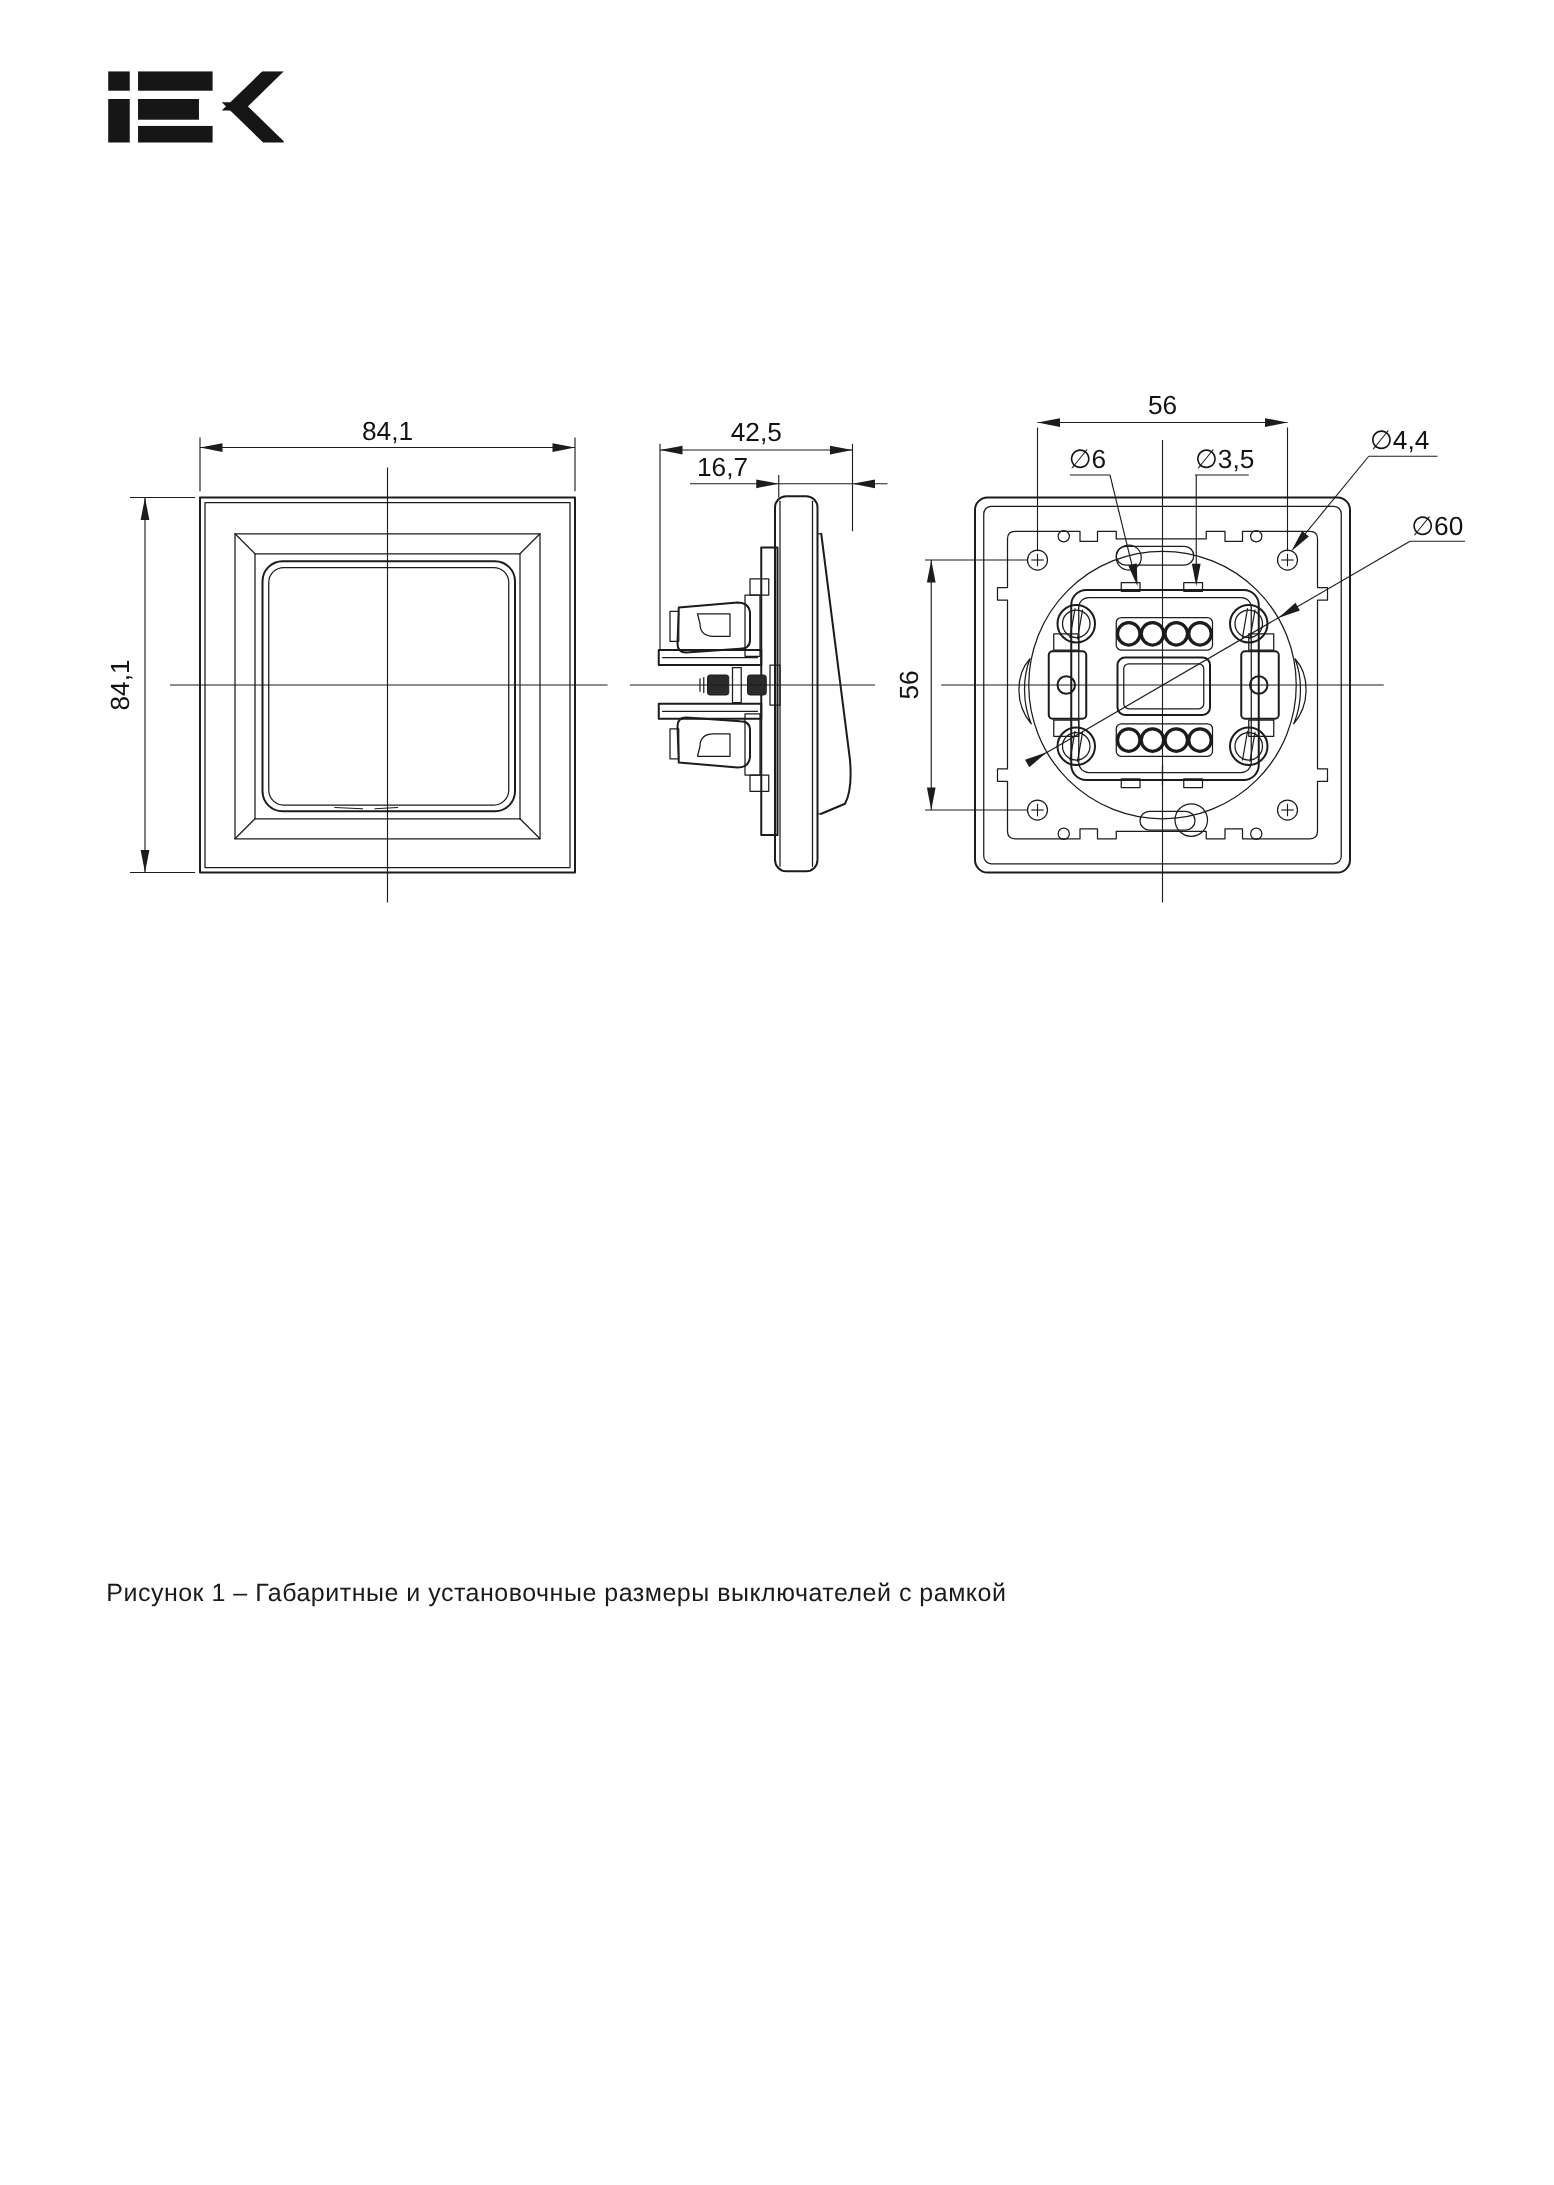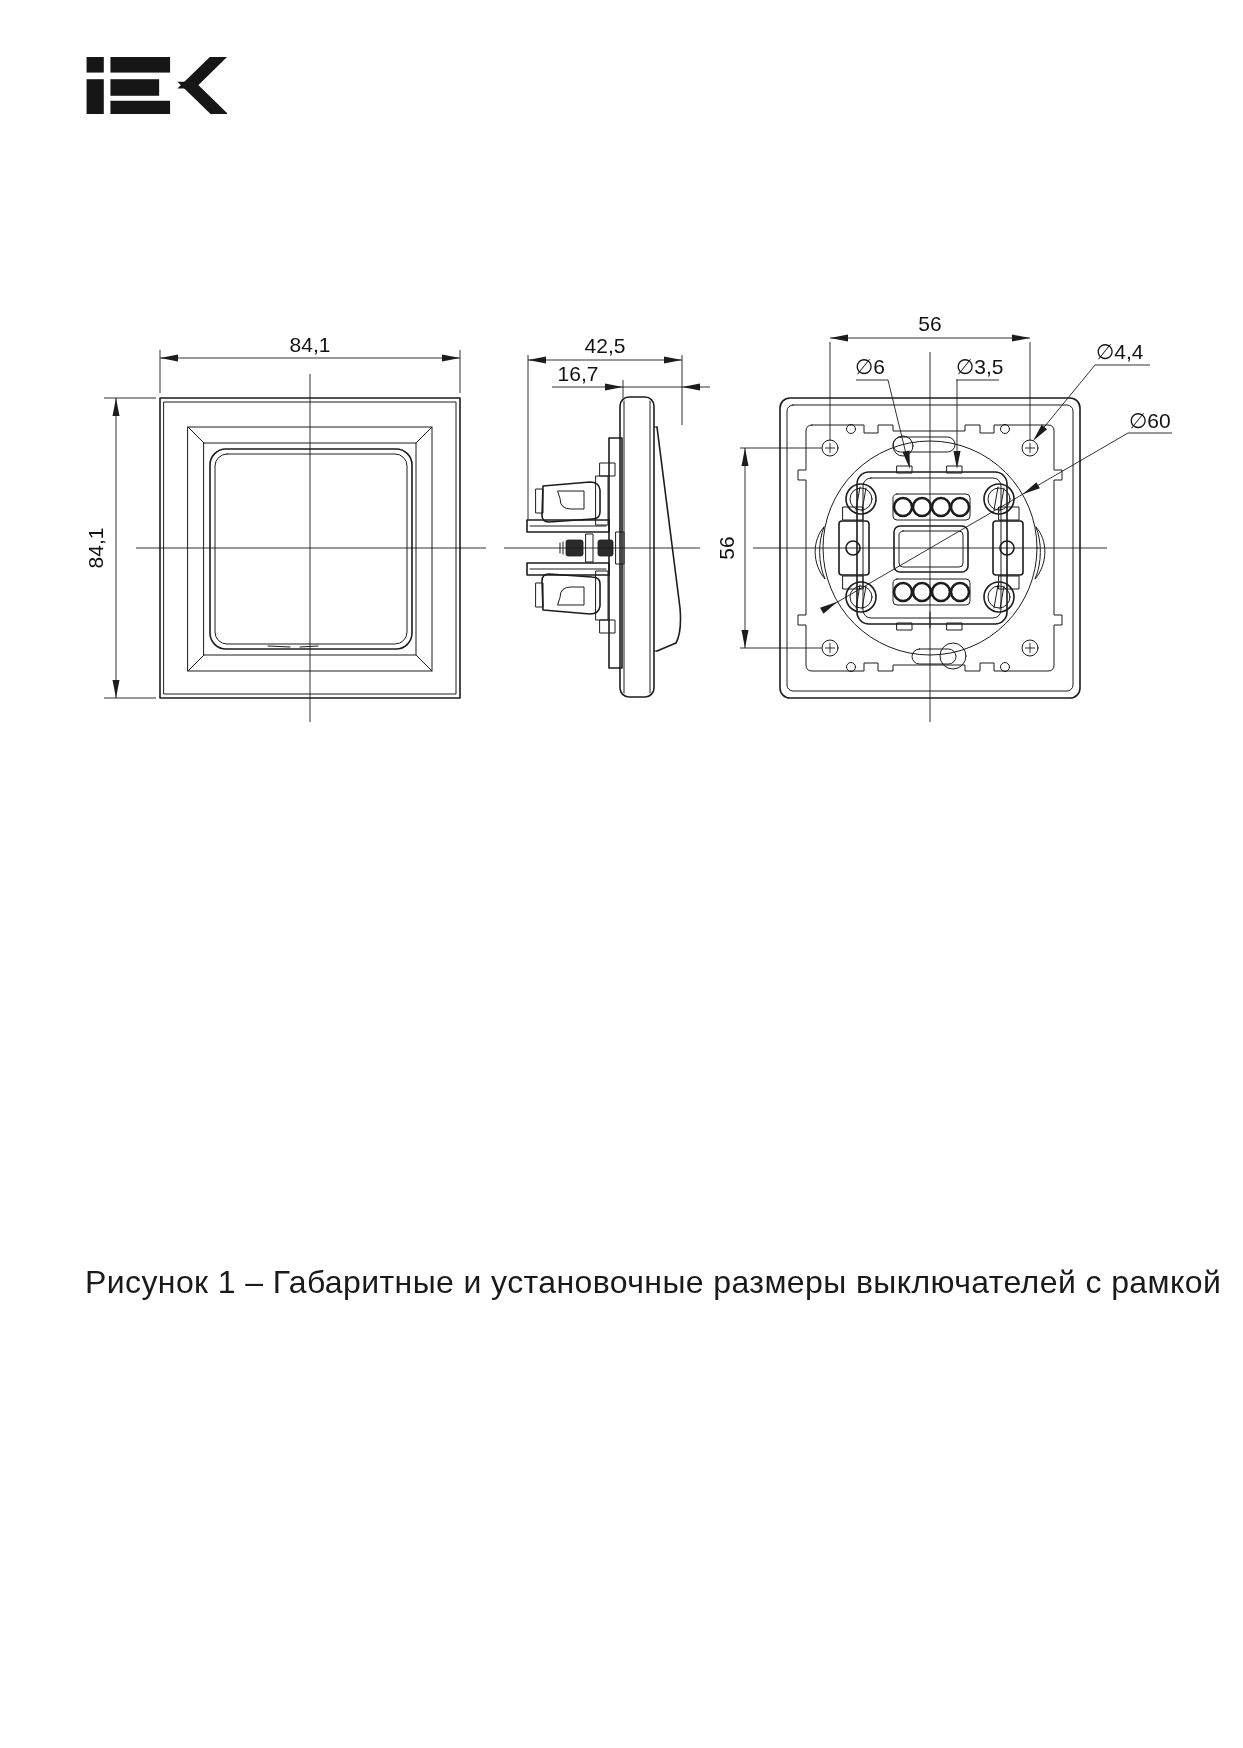--- a/index.html
+++ b/index.html
@@ -1,20 +1,20 @@
 <!DOCTYPE html>
 <html><head>
 <meta charset="utf-8">
 <style>
   html,body{margin:0;padding:0;background:#fff;}
   .page{position:relative;width:1243px;height:1748px;background:#ffffff;overflow:hidden;
         font-family:"Liberation Sans",sans-serif;}
   .logo{position:absolute;left:85px;top:57px;width:142px;height:58px;}
   .drawing{position:absolute;left:0;top:0;width:1243px;height:1748px;}
-  .caption{position:absolute;left:85px;top:1264px;font-size:32px;letter-spacing:.4px;
+  .caption{position:absolute;left:85px;top:1264px;font-size:20px;letter-spacing:.4px;
            color:#1a1a1a;white-space:nowrap;}
   
   .ol{fill:none;stroke:#1c1c1c;stroke-width:1.6;stroke-linejoin:round;stroke-linecap:round}
   .tl{fill:none;stroke:#1c1c1c;stroke-width:1;stroke-linejoin:round;stroke-linecap:round}
   .bl{fill:none;stroke:#1c1c1c;stroke-width:2.6}
   .cl{fill:none;stroke:#1c1c1c;stroke-width:.9}
   .dim{fill:none;stroke:#1c1c1c;stroke-width:.9}
   .arr{fill:#1c1c1c;stroke:none}
   .drk{fill:#2b2b2b;stroke:#1c1c1c;stroke-width:.8}
   .dtxt{font-family:"Liberation Sans",sans-serif;font-size:21px;fill:#131313}

